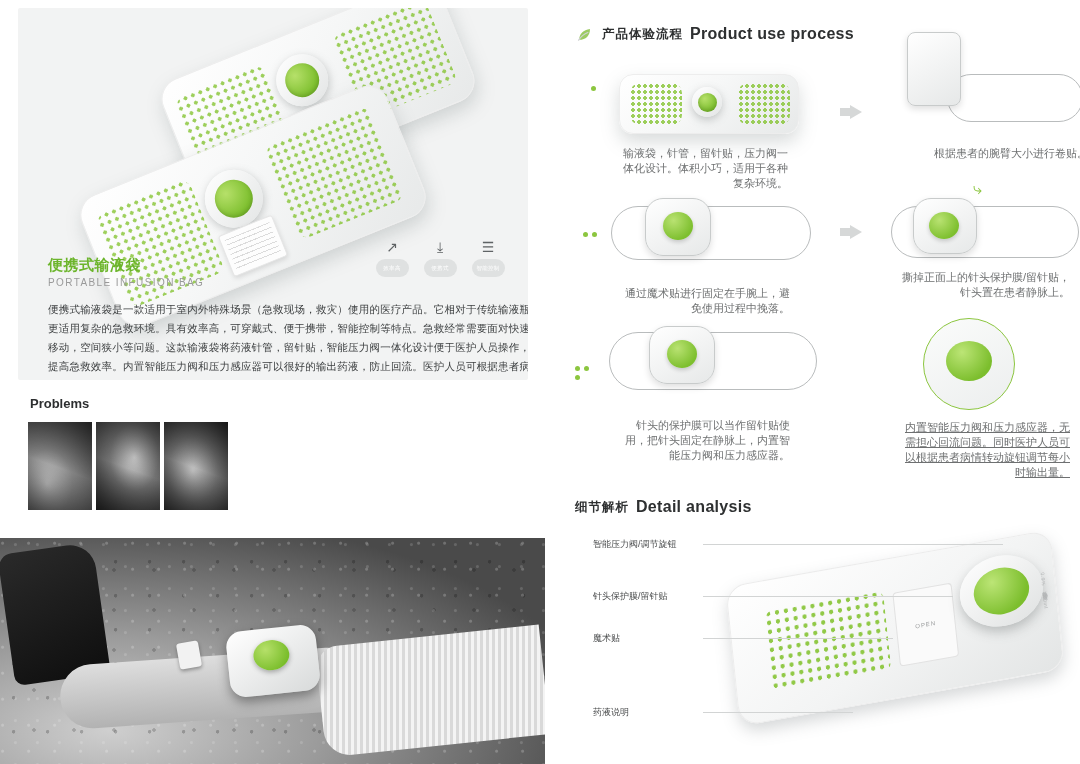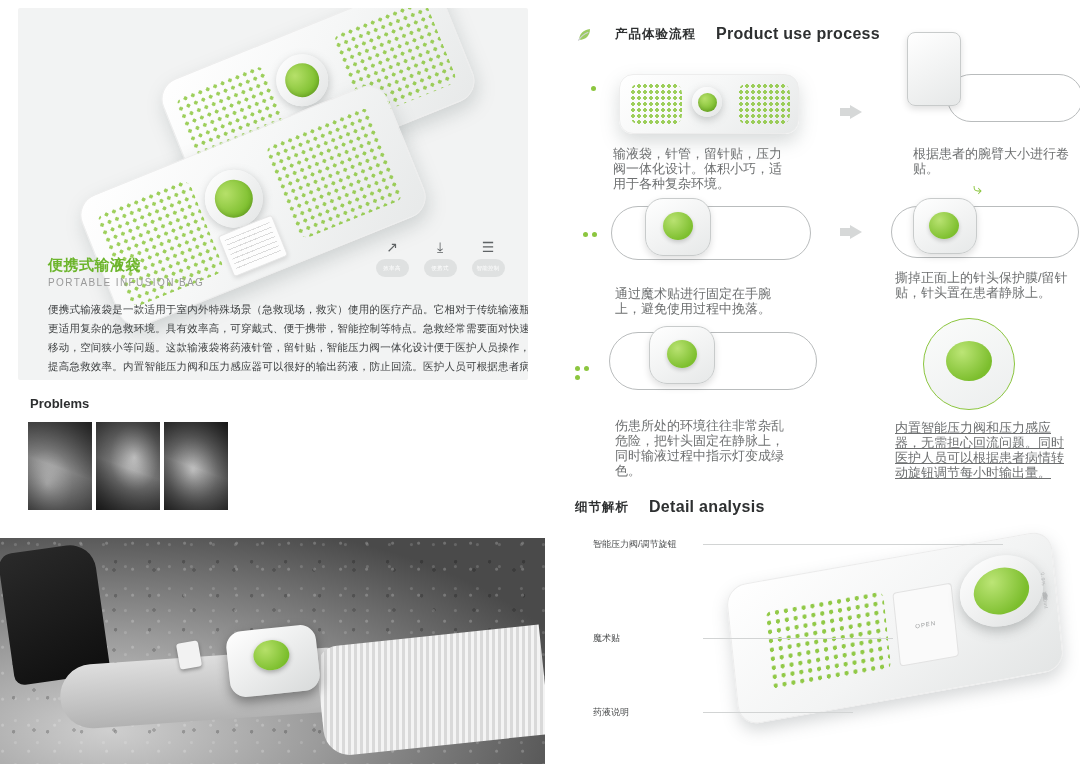--- a/index.html
+++ b/index.html
@@ -253,32 +253,33 @@
     background: #ffffff;
   }
   .divider-v {
     position: absolute;
     left: 545px; top: 0;
     width: 1px; height: 764px;
     background: #e9e9e9;
   }
   .sec-head {
     position: absolute;
-    display: flex; align-items: center; gap: 20px;
+    display: flex; align-items: center; gap: 7px;
   }
   .sec-head .cn { font-size: 12.5px; font-weight: bold; color: #2e3031; letter-spacing: 1px; }
   .sec-head .en { font-size: 16px; font-weight: bold; color: #2e3031; letter-spacing: .3px; }
   .leaf-icon { width: 20px; height: 20px; color: #8cc63f; }
 
   .flow-cell { position: absolute; }
   .flow-cap {
-    font-size: 13px;
+    font-size: 11px;
     line-height: 15px;
     color: #6e7071;
     width: 175px;
+    text-align: right;
   }
   .dots { position: absolute; display: flex; flex-wrap: wrap; width: 22px; gap: 4px; }
   .dot-s { width: 5px; height: 5px; border-radius: 50%; background: #8cc63f; }
 
   .arrow {
     position: absolute;
     width: 0; height: 0;
     border-top: 7px solid transparent;
     border-bottom: 7px solid transparent;
     border-left: 12px solid #d6d8d8;
@@ -519,21 +520,21 @@
 
     <div class="flow-cell" style="left:60px; top:322px; width:215px; height:140px;">
       <div class="dots" style="left:-30px; top:44px;">
         <span class="dot-s"></span>
           <span class="dot-s"></span>
           <span class="dot-s"></span>
       </div>
       <div class="arm-line" style="left:4px; top:10px; width:208px; height:58px;"></div>
       <div class="watch" style="left:44px; top:4px; width:66px; height:58px;"></div>
       <div class="green-dot" style="left:62px; top:18px; width:30px; height:28px;"></div>
-      <div class="flow-cap" style="position:absolute; left:10px; top:96px;">伤患所处的环境往往非常杂乱危险，把针头固定在静脉上，同时输液过程中指示灯变成绿色。</div>
+      <div class="flow-cap" style="position:absolute; left:10px; top:96px;">针头的保护膜可以当作留针贴使用，把针头固定在静脉上，内置智能压力阀和压力感应器。</div>
     </div>
 
     <div class="flow-cell" style="left:340px; top:322px; width:195px; height:140px;">
       <div class="zoom-circle" style="left:38px; top:-4px;">
         <div class="zd"></div>
       </div>
       <div class="flow-cap" style="position:absolute; left:10px; top:98px;text-decoration:underline;">内置智能压力阀和压力感应器，无需担心回流问题。同时医护人员可以根据患者病情转动旋钮调节每小时输出量。</div>
     </div>
 
     <div class="sec-head" style="left:30px; top:498px;">
@@ -548,20 +549,24 @@
         <div class="big-knob">
             <div class="in"></div>
           </div>
         <div class="side-text">0.9% 氯化钠注射液  500ml</div>
       </div>
 
       <div class="dl-row" style="left:48px; top:48px;">
         <span class="dl-label">智能压力阀/调节旋钮</span>
         <span class="dl-line" style="width:300px;"></span>
       </div>
+      <div class="dl-row" style="left:48px; top:100px;">
+        <span class="dl-label">针头保护膜/留针贴</span>
+        <span class="dl-line" style="width:250px;"></span>
+      </div>
       <div class="dl-row" style="left:48px; top:142px;">
         <span class="dl-label">魔术贴</span>
         <span class="dl-line" style="width:190px;"></span>
       </div>
       <div class="dl-row" style="left:48px; top:216px;align-items:center;">
         <span class="dl-label">药液说明</span>
         <span class="dl-line" style="width:150px;"></span>
       </div>
     </div>
   </div>

